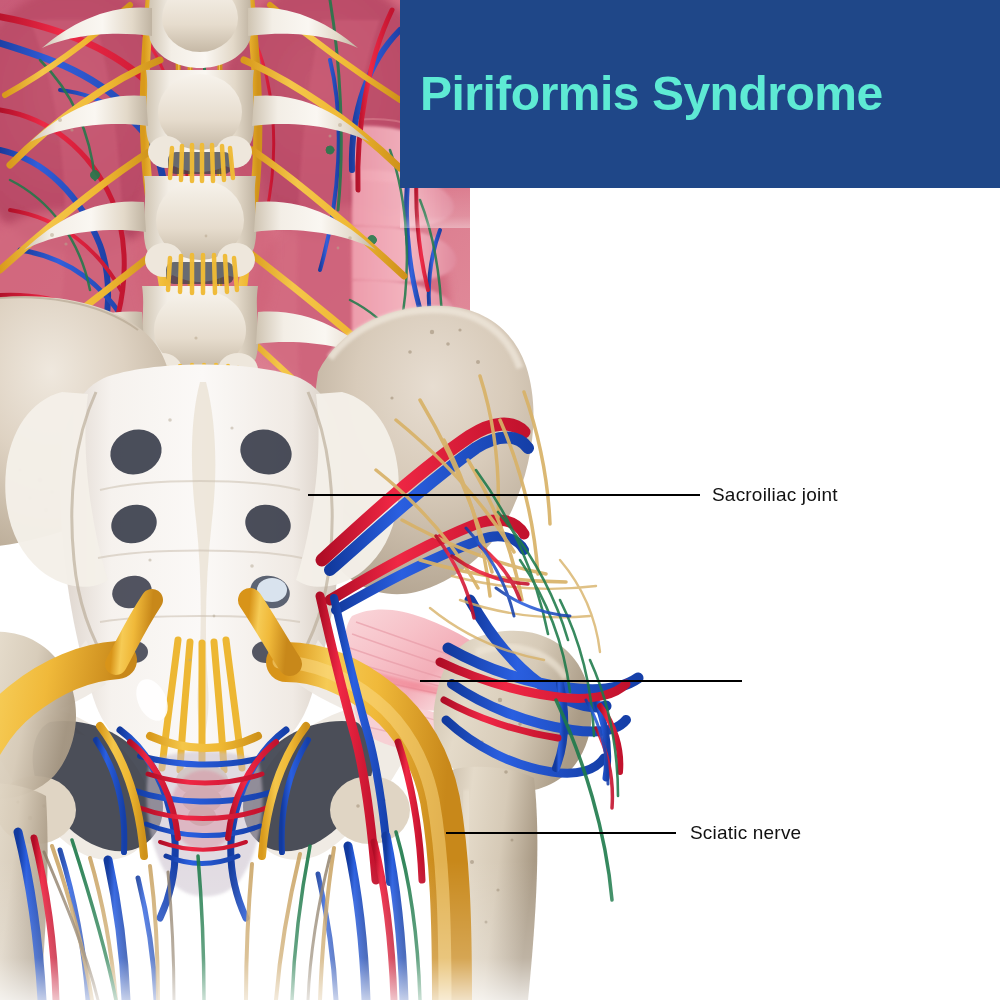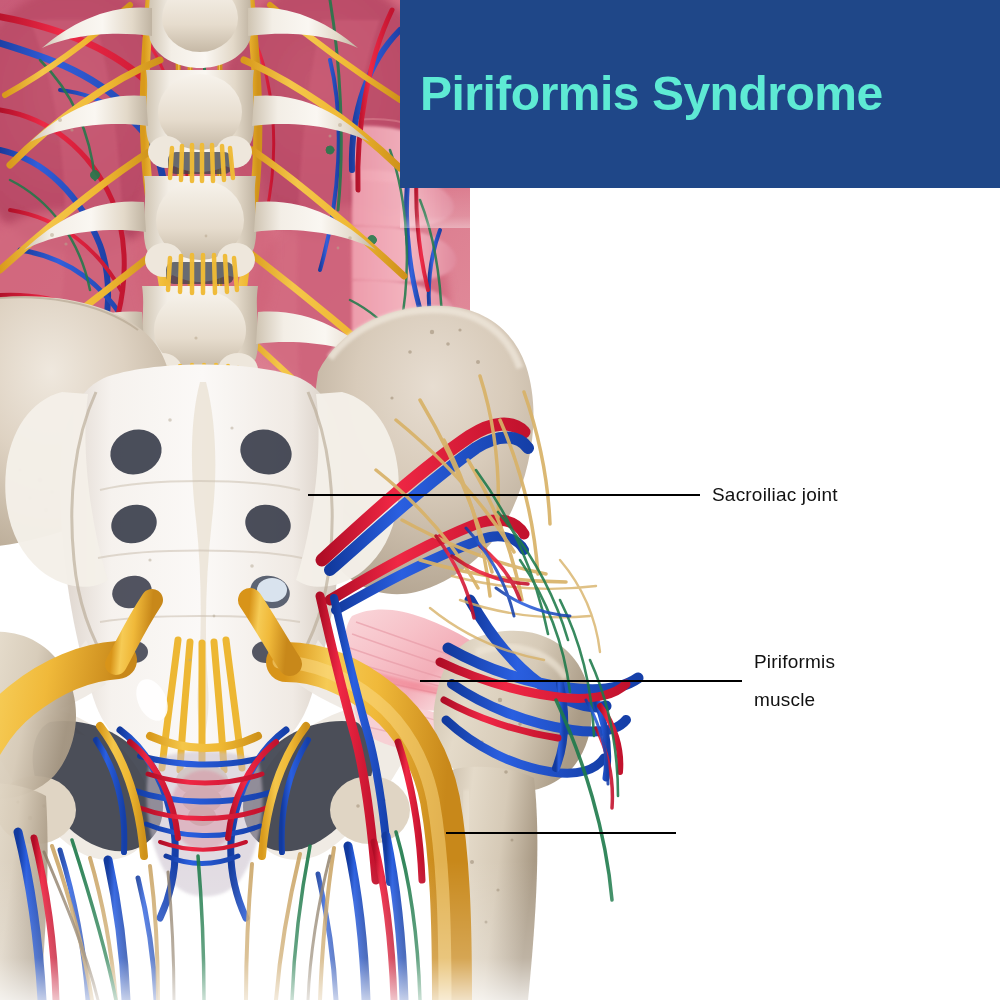--- a/index.html
+++ b/index.html
@@ -686,16 +686,15 @@
 
     <div id="title-banner">
       <div id="title-text">Piriformis Syndrome</div>
     </div>
 
     <div class="leader" style="left:308px;top:494px;width:392px;"></div>
     <div class="leader" style="left:420px;top:680px;width:322px;"></div>
     <div class="leader" style="left:446px;top:832px;width:230px;"></div>
 
     <div class="callout" style="left:712px;top:476px;">Sacroiliac joint</div>
-    <div class="callout" style="left:754px;top:643px;">Piriformis
-muscle</div>
+    <div class="callout" style="left:690px;top:814px;">Sciatic nerve</div>
 
 </div>
 
 </body></html>

